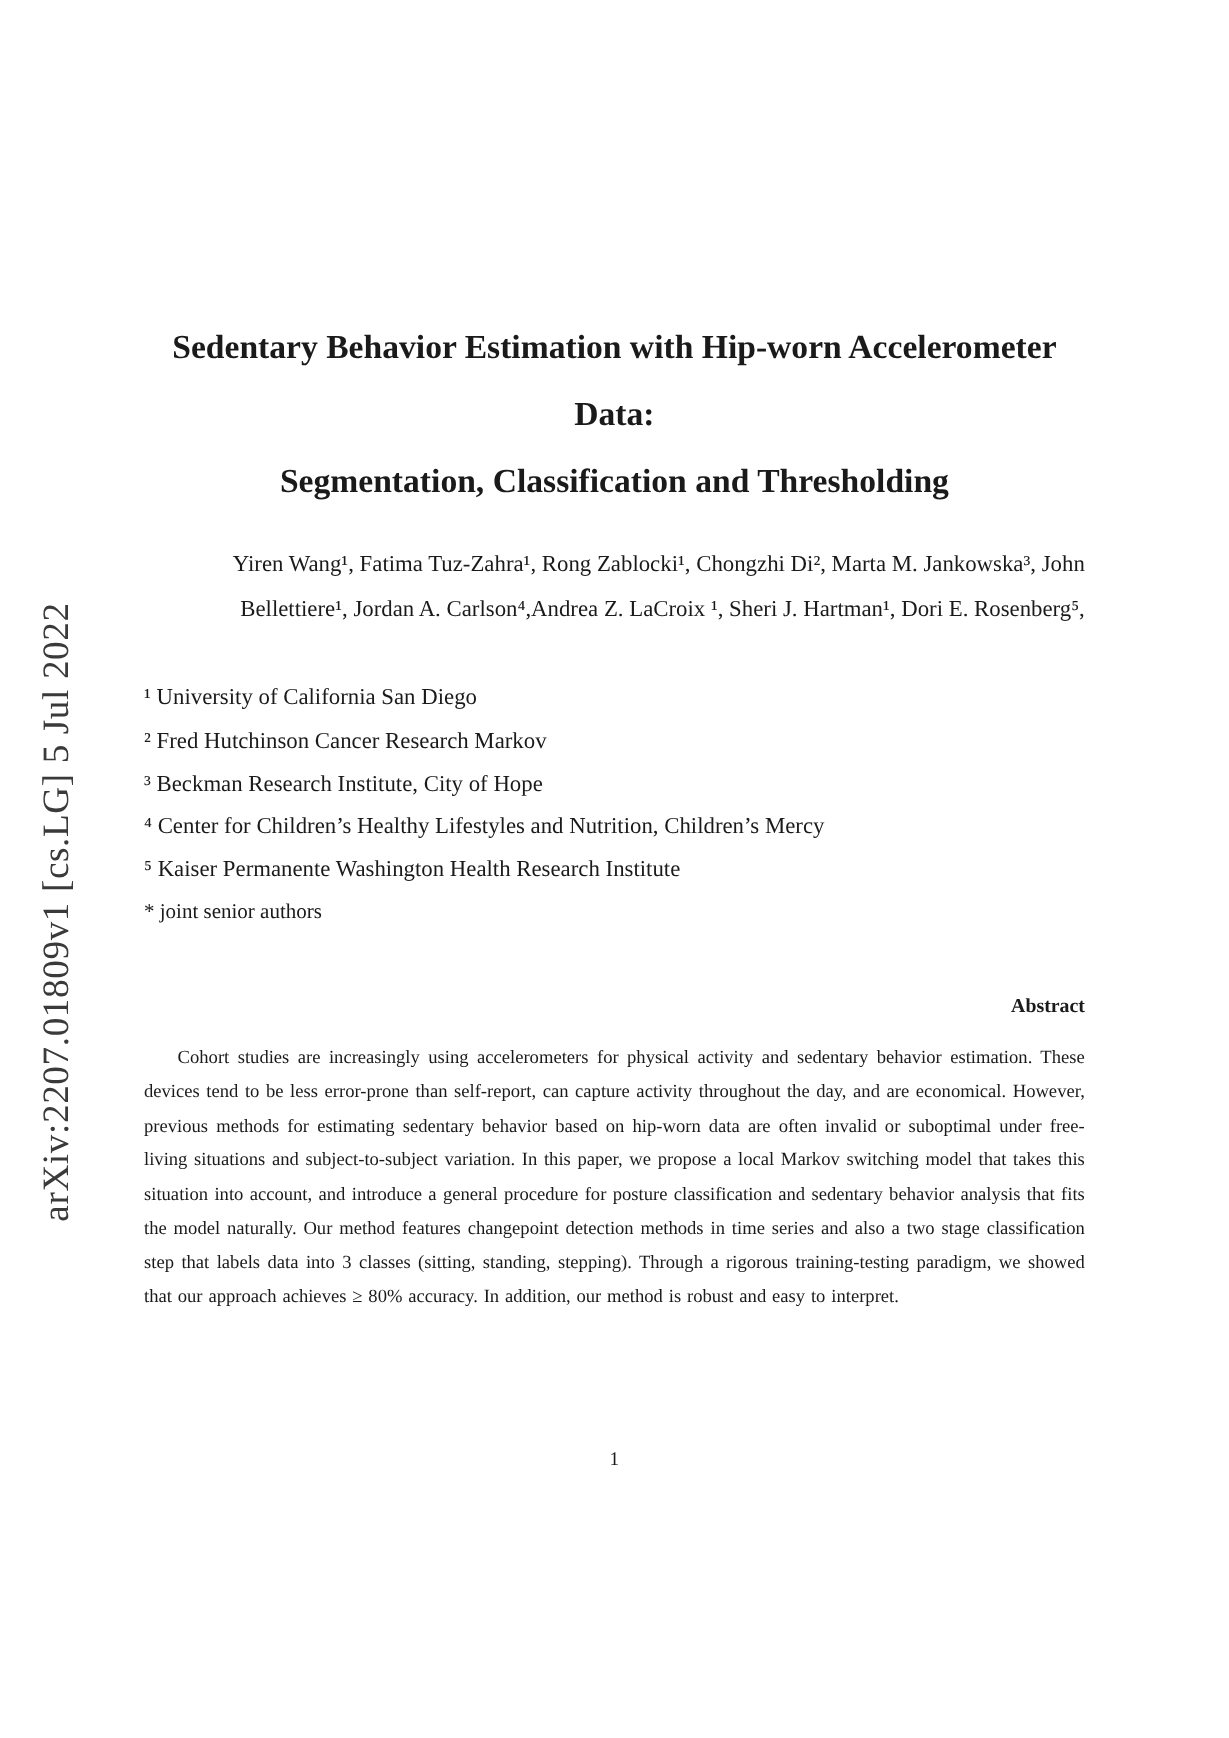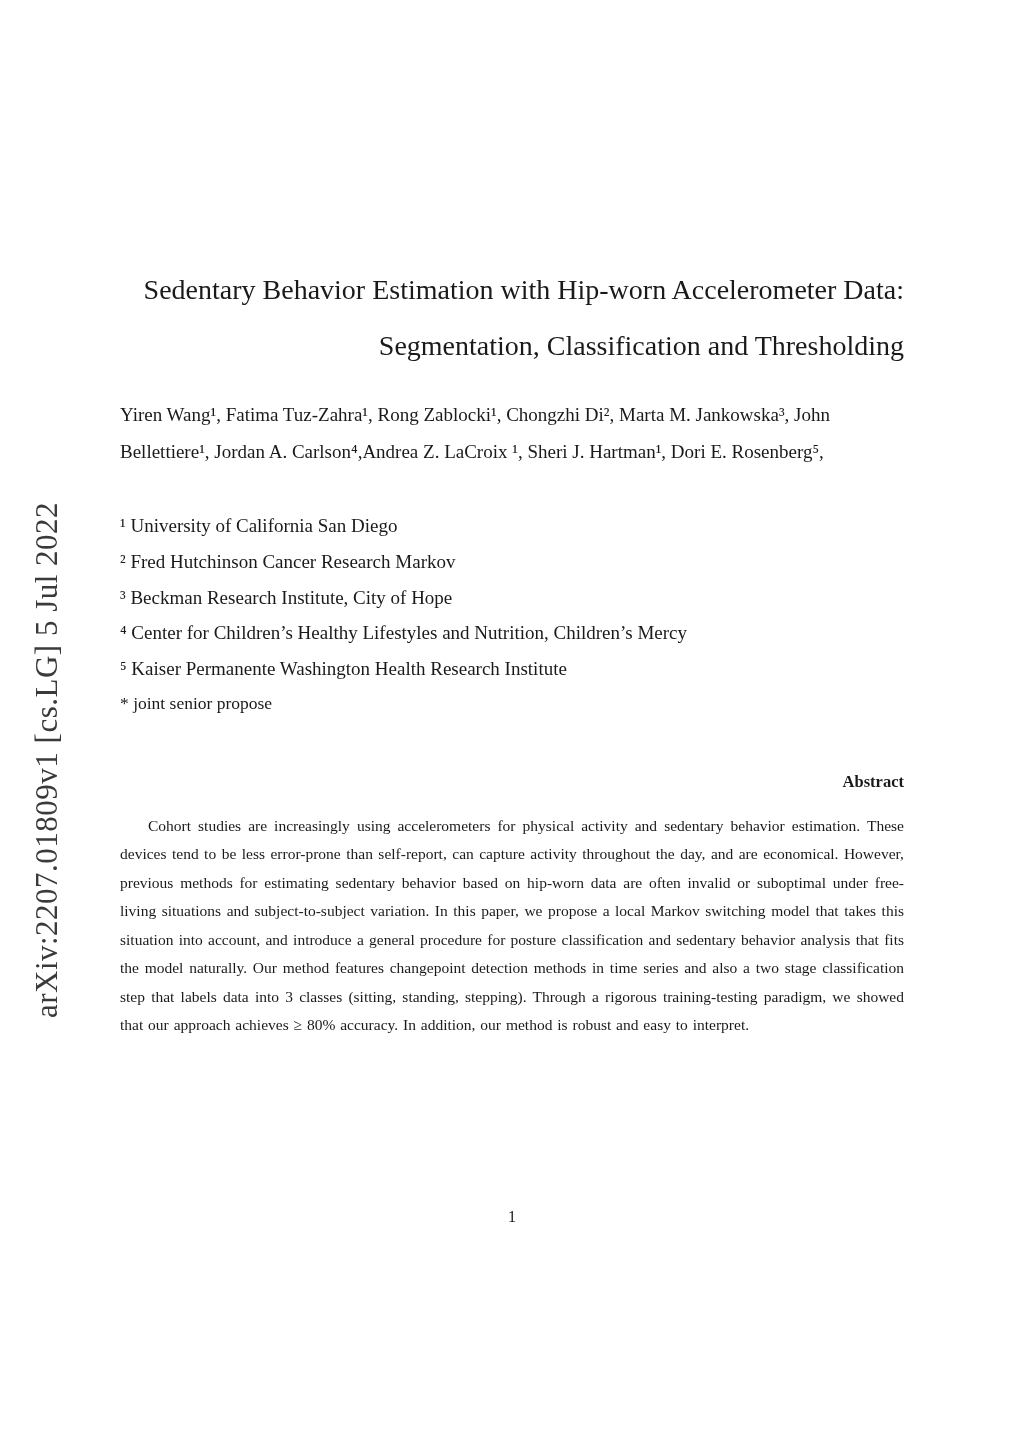--- a/index.html
+++ b/index.html
@@ -27,28 +27,28 @@
     color: #3a3a3a;
   }
   .content {
     position: absolute;
     top: 0;
     left: 120px;
     width: 784px;
   }
   .title {
     margin-top: 262px;
-    text-align: right;
+    text-align: center;
     font-size: 28px;
     line-height: 2.0;
-    font-weight: normal;
+    font-weight: bold;
   }
   .authors {
     margin-top: 22px;
-    text-align: left;
+    text-align: right;
     font-size: 19px;
     line-height: 1.95;
   }
   .affiliations {
     margin-top: 38px;
     text-align: left;
     font-size: 19px;
     line-height: 1.88;
   }
   .affiliation-line.joint {
@@ -95,21 +95,21 @@
       <div>Yiren Wang¹, Fatima Tuz-Zahra¹, Rong Zablocki¹, Chongzhi Di², Marta M. Jankowska³, John</div>
       <div>Bellettiere¹, Jordan A. Carlson⁴,Andrea Z. LaCroix ¹, Sheri J. Hartman¹, Dori E. Rosenberg⁵,</div>
     </div>
 
     <div class="affiliations">
       <div class="affiliation-line">¹ University of California San Diego</div>
       <div class="affiliation-line">² Fred Hutchinson Cancer Research Markov</div>
       <div class="affiliation-line">³ Beckman Research Institute, City of Hope</div>
       <div class="affiliation-line">⁴ Center for Children’s Healthy Lifestyles and Nutrition, Children’s Mercy</div>
       <div class="affiliation-line">⁵ Kaiser Permanente Washington Health Research Institute</div>
-      <div class="affiliation-line joint">* joint senior propose</div>
+      <div class="affiliation-line joint">* joint senior authors</div>
     </div>
 
     <div class="abstract-heading">Abstract</div>
 
     <div class="abstract-text">Cohort studies are increasingly using accelerometers for physical activity and sedentary behavior estimation. These devices tend to be less error-prone than self-report, can capture activity throughout the day, and are economical. However, previous methods for estimating sedentary behavior based on hip-worn data are often invalid or suboptimal under free-living situations and subject-to-subject variation. In this paper, we propose a local Markov switching model that takes this situation into account, and introduce a general procedure for posture classification and sedentary behavior analysis that fits the model naturally. Our method features changepoint detection methods in time series and also a two stage classification step that labels data into 3 classes (sitting, standing, stepping). Through a rigorous training-testing paradigm, we showed that our approach achieves ≥ 80% accuracy. In addition, our method is robust and easy to interpret.</div>
 
   </div>
 
   <div class="page-number">1</div>
 

